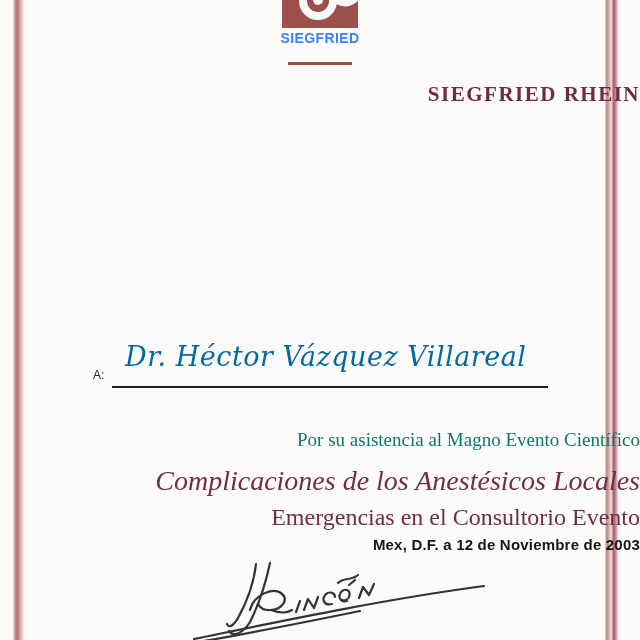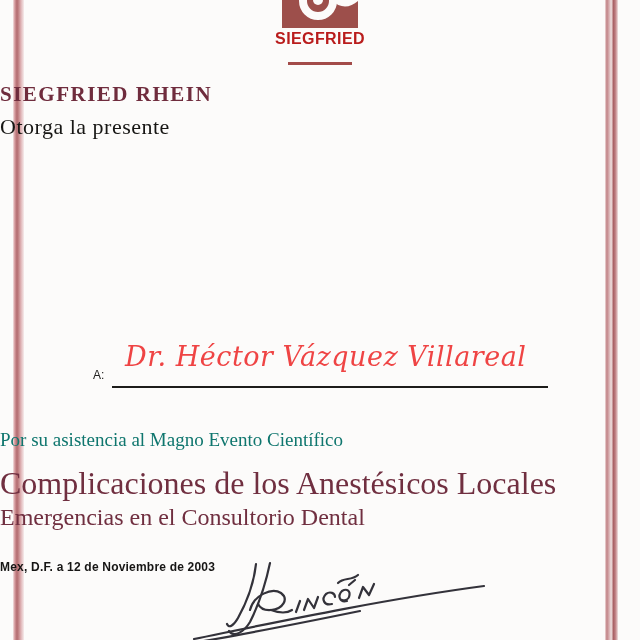--- a/index.html
+++ b/index.html
@@ -18,26 +18,26 @@
     background:linear-gradient(to right,
       #f4e3e3 0%, #d59a9d 16%, #b26b6f 36%, #c58689 52%,
       #dfb4b6 72%, #f6ecec 100%);
   }
   .border-band.right{
     left:605px;width:13px;
     background:linear-gradient(to right,
       #f0dcdc 0%, #c08184 14%, #d9b0b2 32%, #efe0e0 48%,
       #a85f63 66%, #c98f92 84%, #f0e3e3 100%);
   }
-  .abs{position:absolute;left:0;width:640px;text-align:left;}
+  .abs{position:absolute;left:0;width:640px;text-align:right;}
   .logo-mark{position:absolute;left:282px;top:0;width:76px;height:28px;}
   .logo-text{
     position:absolute;top:31px;left:0;width:640px;text-align:center;
     font-family:"Liberation Sans", sans-serif;font-weight:bold;
-    font-size:16px;line-height:15px;letter-spacing:.4px;color:#b91c1c;
+    font-size:14px;line-height:15px;letter-spacing:.4px;color:#3b82f6;
   }
   .logo-rule{
     position:absolute;top:62px;left:288px;width:64px;height:3px;
     background:#a34b49;
   }
   .issuer{
     top:82px;font-weight:bold;font-size:21px;letter-spacing:1.5px;
     color:#6f2c3d;
   }
   .presents{top:114px;font-size:22px;letter-spacing:.5px;color:#171614;}
@@ -48,37 +48,37 @@
     display:inline-block;
     font-size:140px;font-weight:bold;line-height:1;
     transform:scaleX(0.52);transform-origin:center center;
     color:#a5605f;
     text-shadow:-5px 3px 0 #e8bab4;
     white-space:nowrap;
   }
   .recipient-name{
     position:absolute;top:341px;left:125px;width:400px;
     font-family:"DejaVu Serif", serif;font-style:italic;
-    font-size:27px;letter-spacing:.5px;color:#ef4444;
+    font-size:27px;letter-spacing:.5px;color:#0369a1;
     text-align:left;white-space:nowrap;
   }
   .a-label{
     position:absolute;top:368px;left:93px;
     font-family:"Liberation Sans", sans-serif;font-size:12px;color:#242322;
   }
   .name-line{
     position:absolute;top:386px;left:112px;width:436px;height:2px;
     background:#1d1c1a;
   }
   .reason{top:429px;font-size:19px;color:#0f766e;}
-  .event1{top:465px;font-size:32px;color:#702f40;}
+  .event1{top:465px;font-size:28px;color:#702f40;font-style:italic;}
   .event2{top:504px;font-size:24px;color:#702f40;}
   .date-line{
     top:536px;font-family:"Liberation Sans", sans-serif;
-    font-weight:bold;font-size:12px;color:#161514;letter-spacing:.2px;margin-top:24px;
+    font-weight:bold;font-size:15px;color:#161514;letter-spacing:.2px;
   }
   .signature{position:absolute;left:188px;top:554px;width:302px;height:88px;}
 </style>
 </head>
 <body>
 
 <div class="page">
 
   <div class="border-band left"></div>
   <div class="border-band right"></div>
@@ -89,30 +89,29 @@
     <path d="M50,0 C58,9 68,8 76,1 L76,0 Z" fill="#fcfbfa"></path>
     <circle cx="36" cy="0" r="5" fill="#fcfbfa"></circle>
   </svg>
 
   <div class="logo-text">
     <div>SIEGFRIED</div>
   </div>
   <div class="logo-rule"></div>
 
   <div class="abs issuer">SIEGFRIED RHEIN</div>
-  <div class="abs presents">Otorga la presente</div>
 
 
   <div class="recipient-name">Dr.  Héctor Vázquez Villareal</div>
   <div class="a-label">A:</div>
   <div class="name-line"></div>
 
   <div class="abs reason">Por su asistencia al Magno Evento Científico</div>
   <div class="abs event1">Complicaciones de los Anestésicos Locales</div>
-  <div class="abs event2">Emergencias en el Consultorio Dental</div>
+  <div class="abs event2">Emergencias en el Consultorio Evento</div>
   <div class="abs date-line">Mex, D.F. a 12 de Noviembre de 2003</div>
 
   <svg class="signature" viewBox="0 0 302 88" aria-hidden="true">
     <g fill="none" stroke="#33323a" stroke-width="2.2" stroke-linecap="round" stroke-linejoin="round">
 
       <path d="M6,85 C70,72 190,46 296,32"></path>
       <path d="M10,88 C58,80 118,68 172,57"></path>
 
       <path d="M68,10 C66,28 60,46 50,64 C46,71 41,75 39,70"></path>
       <path d="M82,9 C78,28 72,48 62,68 C56,78 46,84 41,77"></path>

